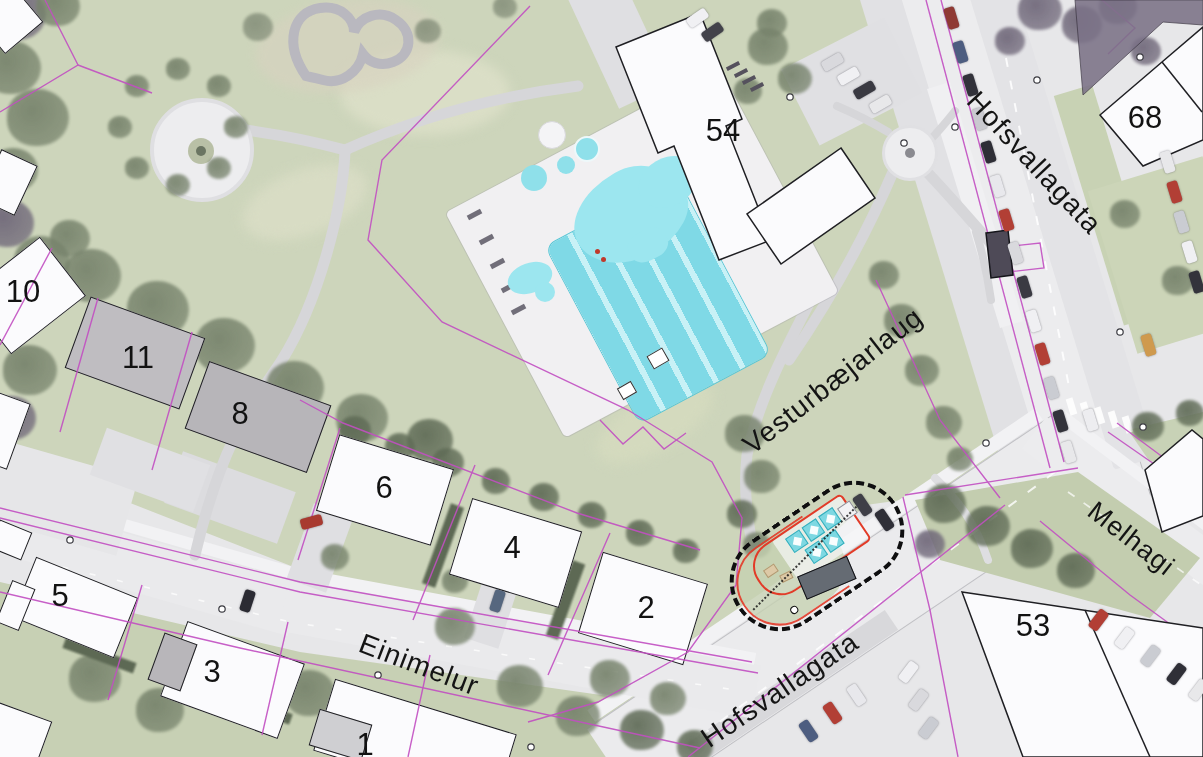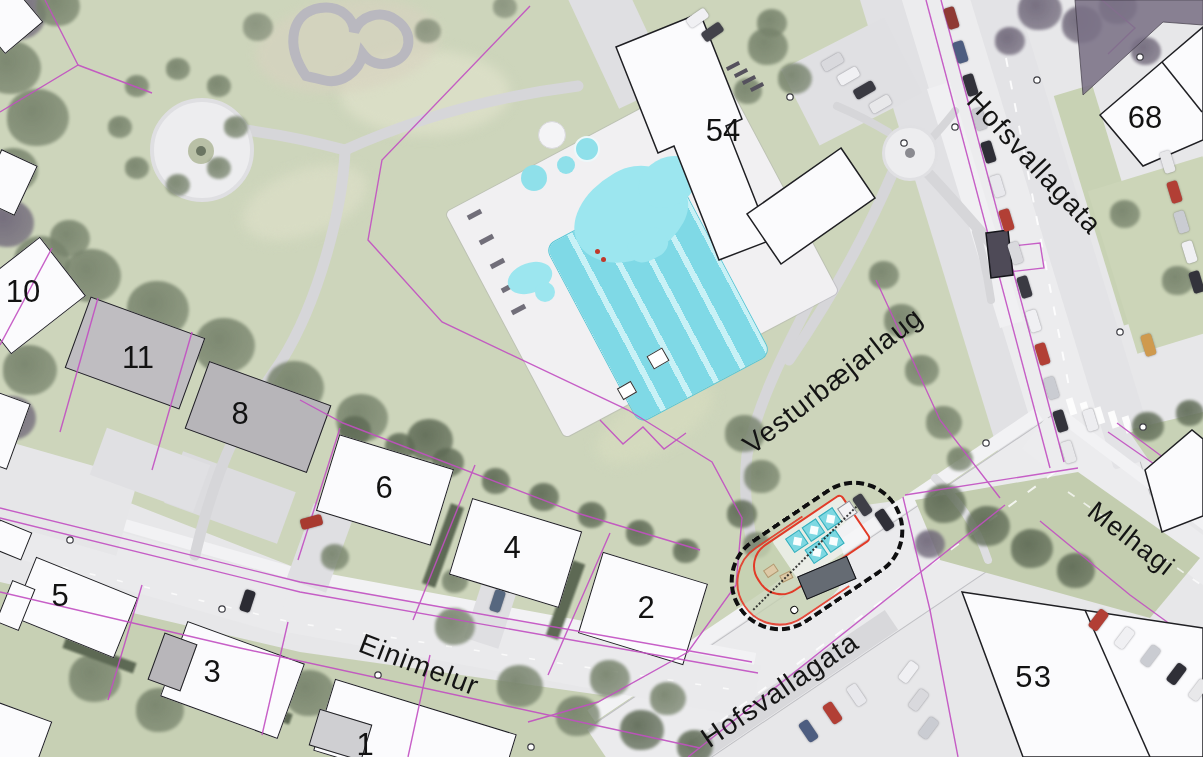--- a/index.html
+++ b/index.html
@@ -384,16 +384,16 @@
       <span class="num-label" style="left: 1145px; top: 118px;">68</span>
       <span class="num-label" style="left: 23px; top: 292px;">10</span>
       <span class="num-label" style="left: 138px; top: 358px;">11</span>
       <span class="num-label" style="left: 240px; top: 414px;">8</span>
       <span class="num-label" style="left: 384px; top: 488px;">6</span>
       <span class="num-label" style="left: 512px; top: 548px;">4</span>
       <span class="num-label" style="left: 646px; top: 608px;">2</span>
       <span class="num-label" style="left: 60px; top: 596px;">5</span>
       <span class="num-label" style="left: 212px; top: 672px;">3</span>
       <span class="num-label" style="left: 365px; top: 745px;">1</span>
-      <span class="num-label" style="left: 1033px; top: 678px; font-family: Liberation Mono, monospace;">53</span>
+      <span class="num-label" style="left: 1033px; top: 626px;">53</span>
     </div>
 
 </div>
 
 </body></html>

